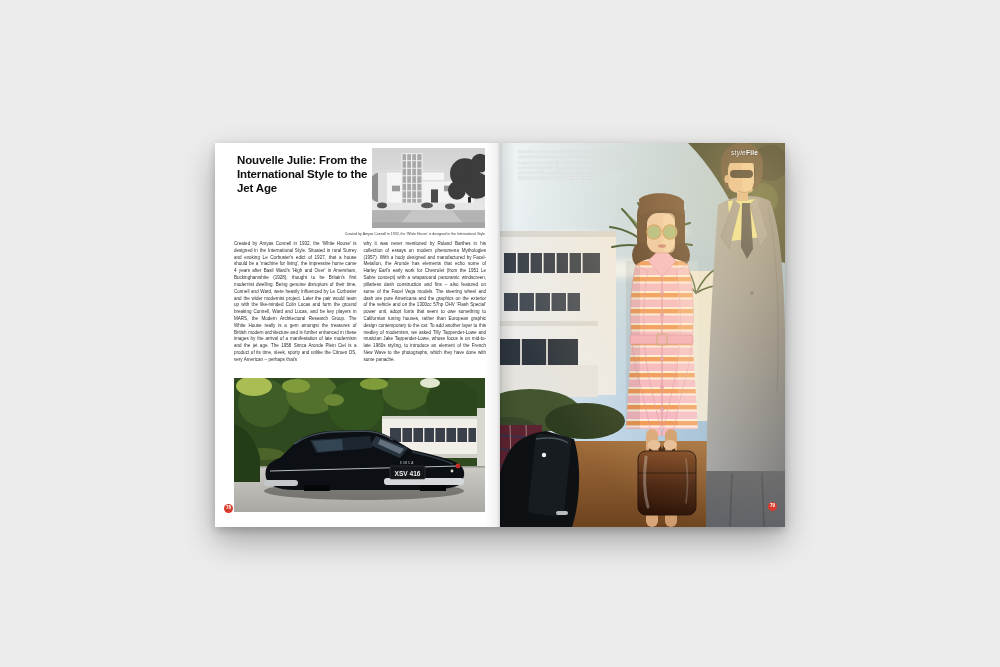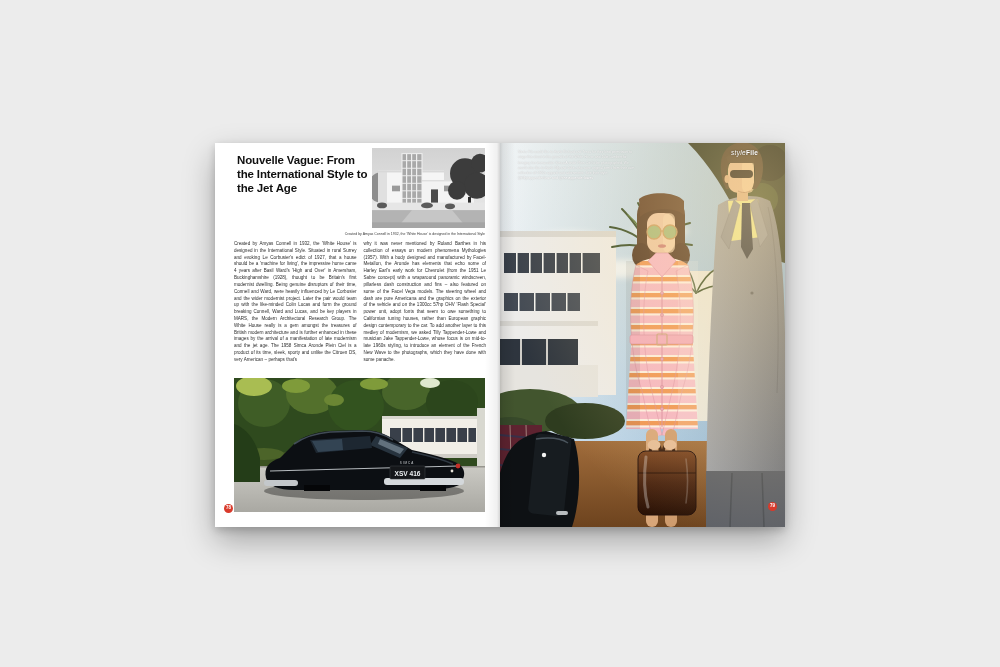--- a/index.html
+++ b/index.html
@@ -69,21 +69,21 @@
   .section-label .st2 { font-weight:700; }
 </style>
 </head>
 <body>
 
 <div class="stage">
   <div class="spread">
 
     <div class="page page-left">
 
-      <h1 class="lp-title">Nouvelle Vague: From the International Style to the Jet Age</h1>
+      <h1 class="lp-title">Nouvelle Julie: From the International Style to the Jet Age</h1>
 
       <div class="house-photo">
         <svg viewBox="0 0 113 85" preserveAspectRatio="none">
           <defs>
             <linearGradient id="bwsky" x1="0" y1="0" x2="0" y2="1">
               <stop offset="0" stop-color="#d2d2d2"></stop>
                 <stop offset="1" stop-color="#ececec"></stop>
             </linearGradient>
           </defs>
           <rect x="0" y="0" width="113" height="85" fill="url(#bwsky)"></rect>

